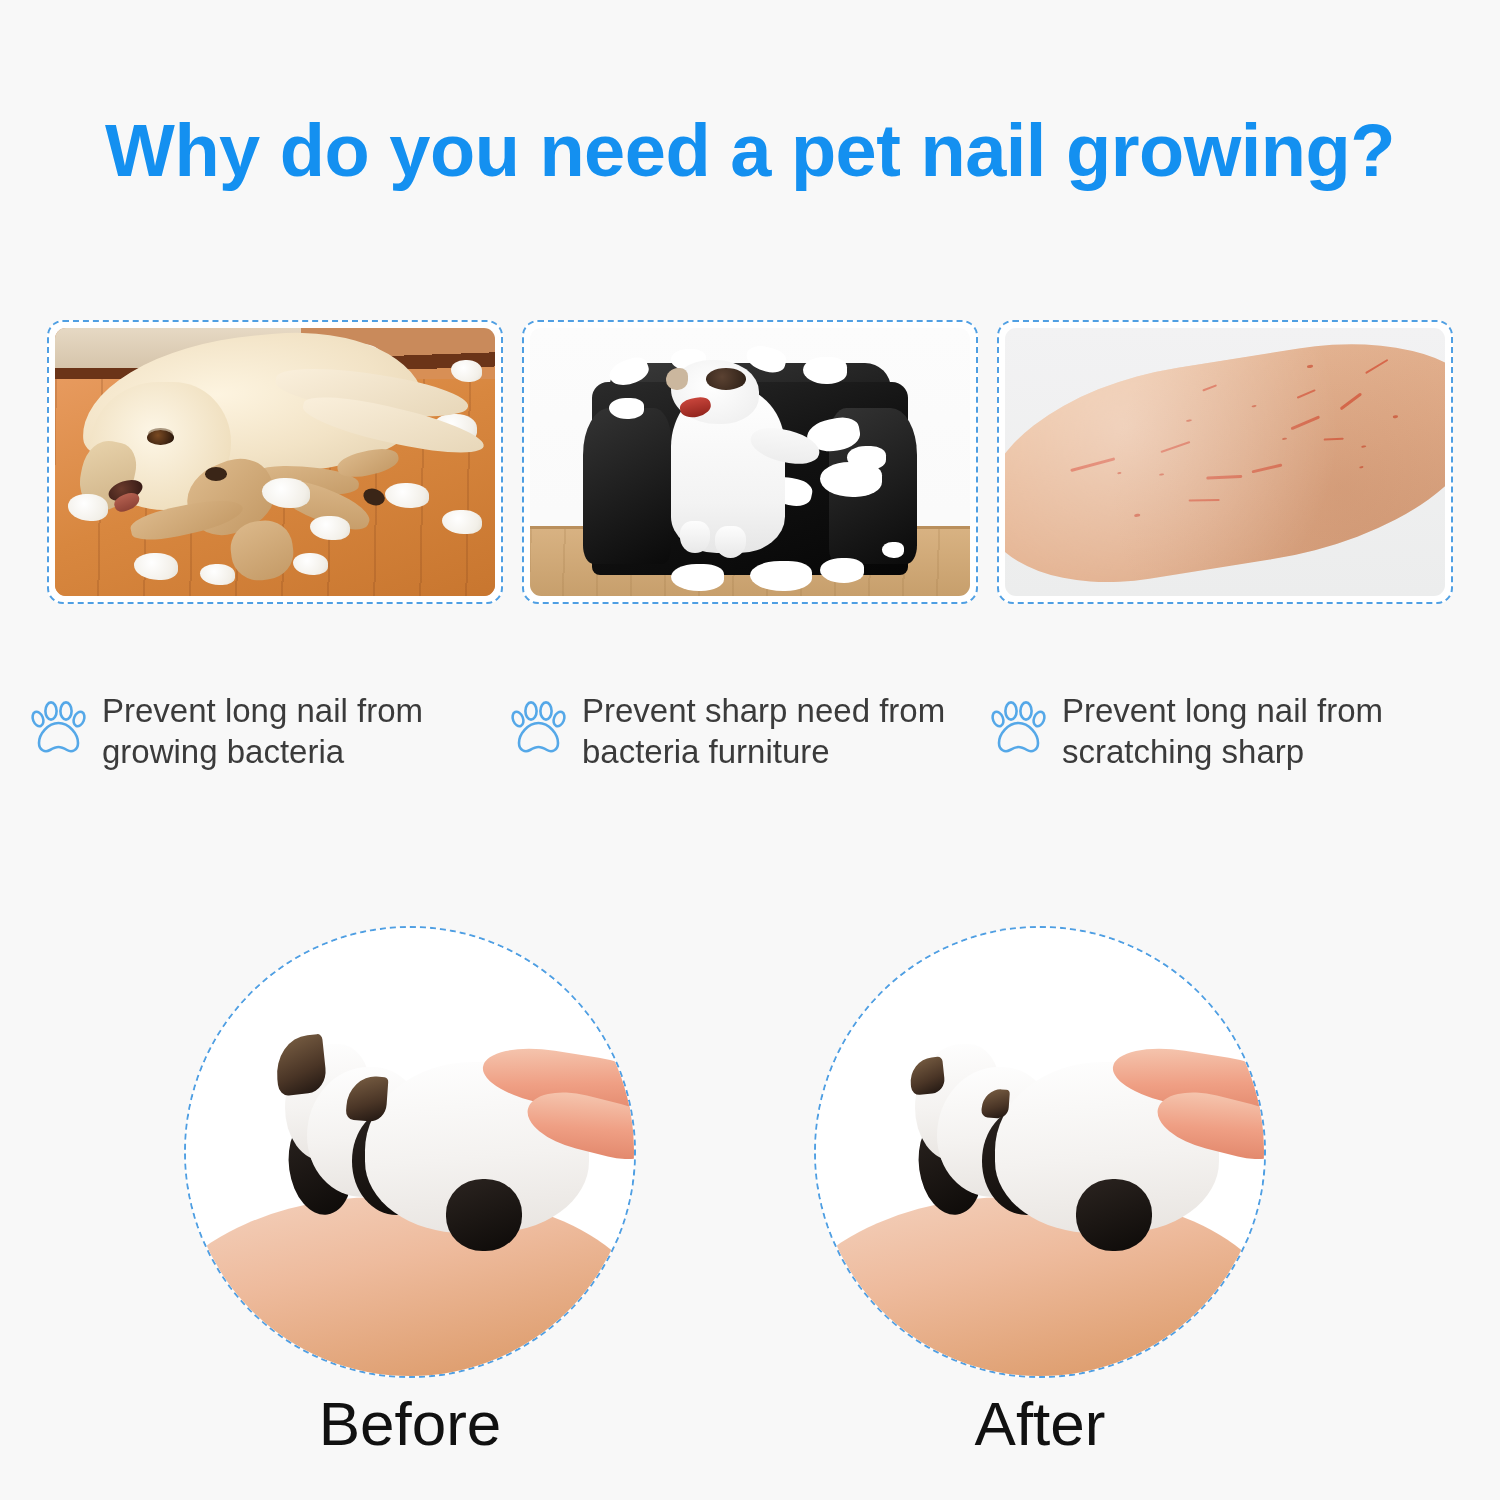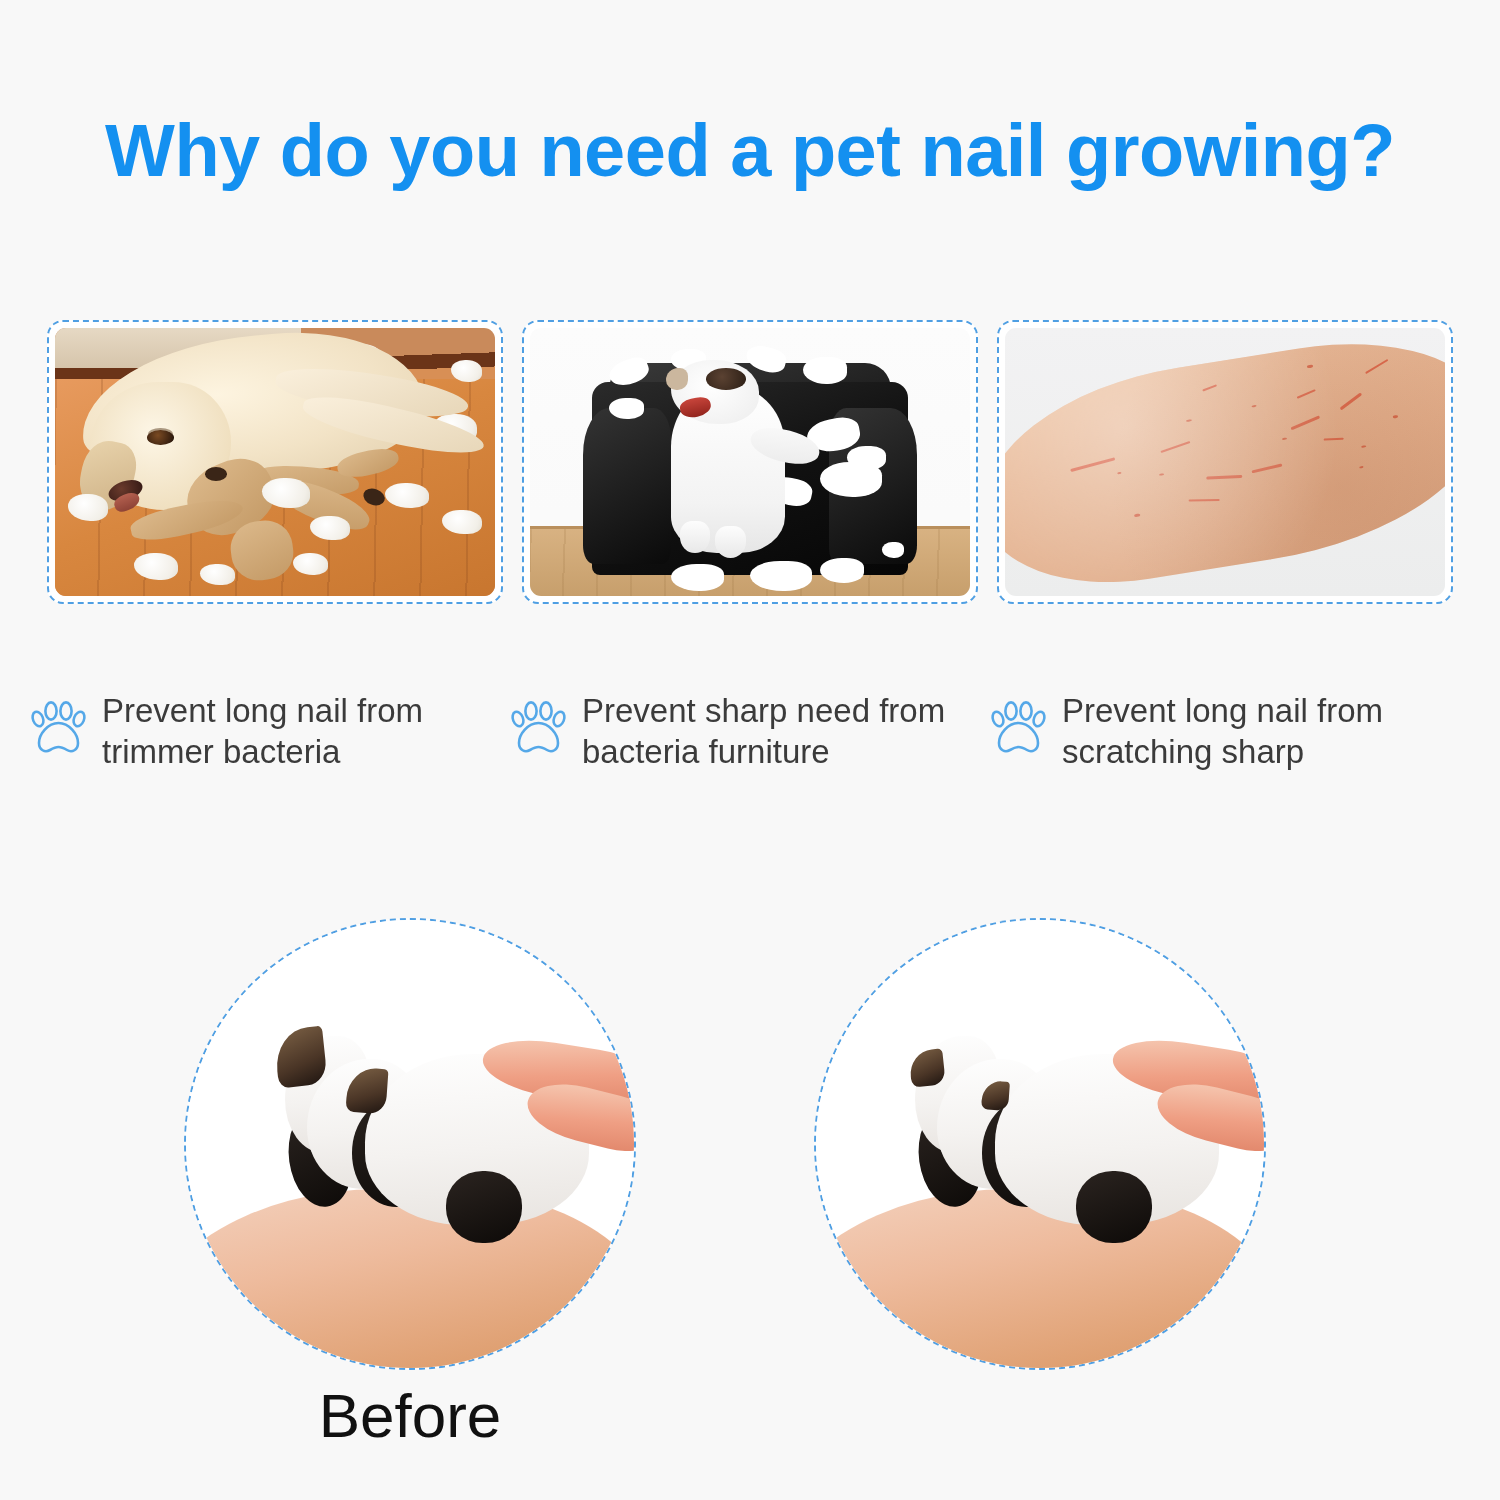--- a/index.html
+++ b/index.html
@@ -366,21 +366,21 @@
   
   .ba-row {
     position: absolute;
     top: 918px;
     left: 0;
     width: 1500px;
     height: 460px;
   }
   .ba-item {
     position: absolute;
-    top: 0;
+    top: 8px;
     width: 452px;
     height: 452px;
   }
   .ba-item.before { left: 184px; }
   .ba-item.after  { left: 814px; }
   .ba-circle {
     width: 452px;
     height: 452px;
     box-sizing: border-box;
     border: 2px dashed #4f9fe3;
@@ -582,21 +582,21 @@
         <ellipse cx="21" cy="15" rx="5.6" ry="8.6"></ellipse>
         <ellipse cx="36" cy="15" rx="5.6" ry="8.6"></ellipse>
         <ellipse cx="49" cy="23" rx="5" ry="7.5" transform="rotate(22 49 23)"></ellipse>
         <path d="M28.5 27 C39 27 48 38 48 47 C48 54 42 57 37 54
                  C33.5 52 31 51 28.5 51 C26 51 23.5 52 20 54
                  C15 57 9 54 9 47 C9 38 18 27 28.5 27 Z"></path>
       </svg>
     </span>
     <span class="caption-text">
       <span>Prevent long nail from</span><br>
-      <span>trimmer bacteria</span>
+      <span>growing bacteria</span>
     </span>
   </div>
 
   <div class="caption">
     <span class="paw-icon">
       <svg viewBox="0 0 58 62" width="58" height="62" fill="none" stroke="#55a8e8" stroke-width="2.6">
         <ellipse cx="8" cy="23" rx="5" ry="7.5" transform="rotate(-22 8 23)"></ellipse>
         <ellipse cx="21" cy="15" rx="5.6" ry="8.6"></ellipse>
         <ellipse cx="36" cy="15" rx="5.6" ry="8.6"></ellipse>
         <ellipse cx="49" cy="23" rx="5" ry="7.5" transform="rotate(22 49 23)"></ellipse>
@@ -666,14 +666,15 @@
         <div class="pad mid"></div>
         <div class="pad-dark pd2"></div>
         <div class="pad main"></div>
         <div class="pad-dark pd3"></div>
         <div class="claw short1"></div>
         <div class="claw short2"></div>
         <div class="finger f-a"></div>
         <div class="finger f-b"></div>
       </div>
     </div>
+    <div class="ba-label">After</div>
   </div>
 </div>
 
 </body></html>

